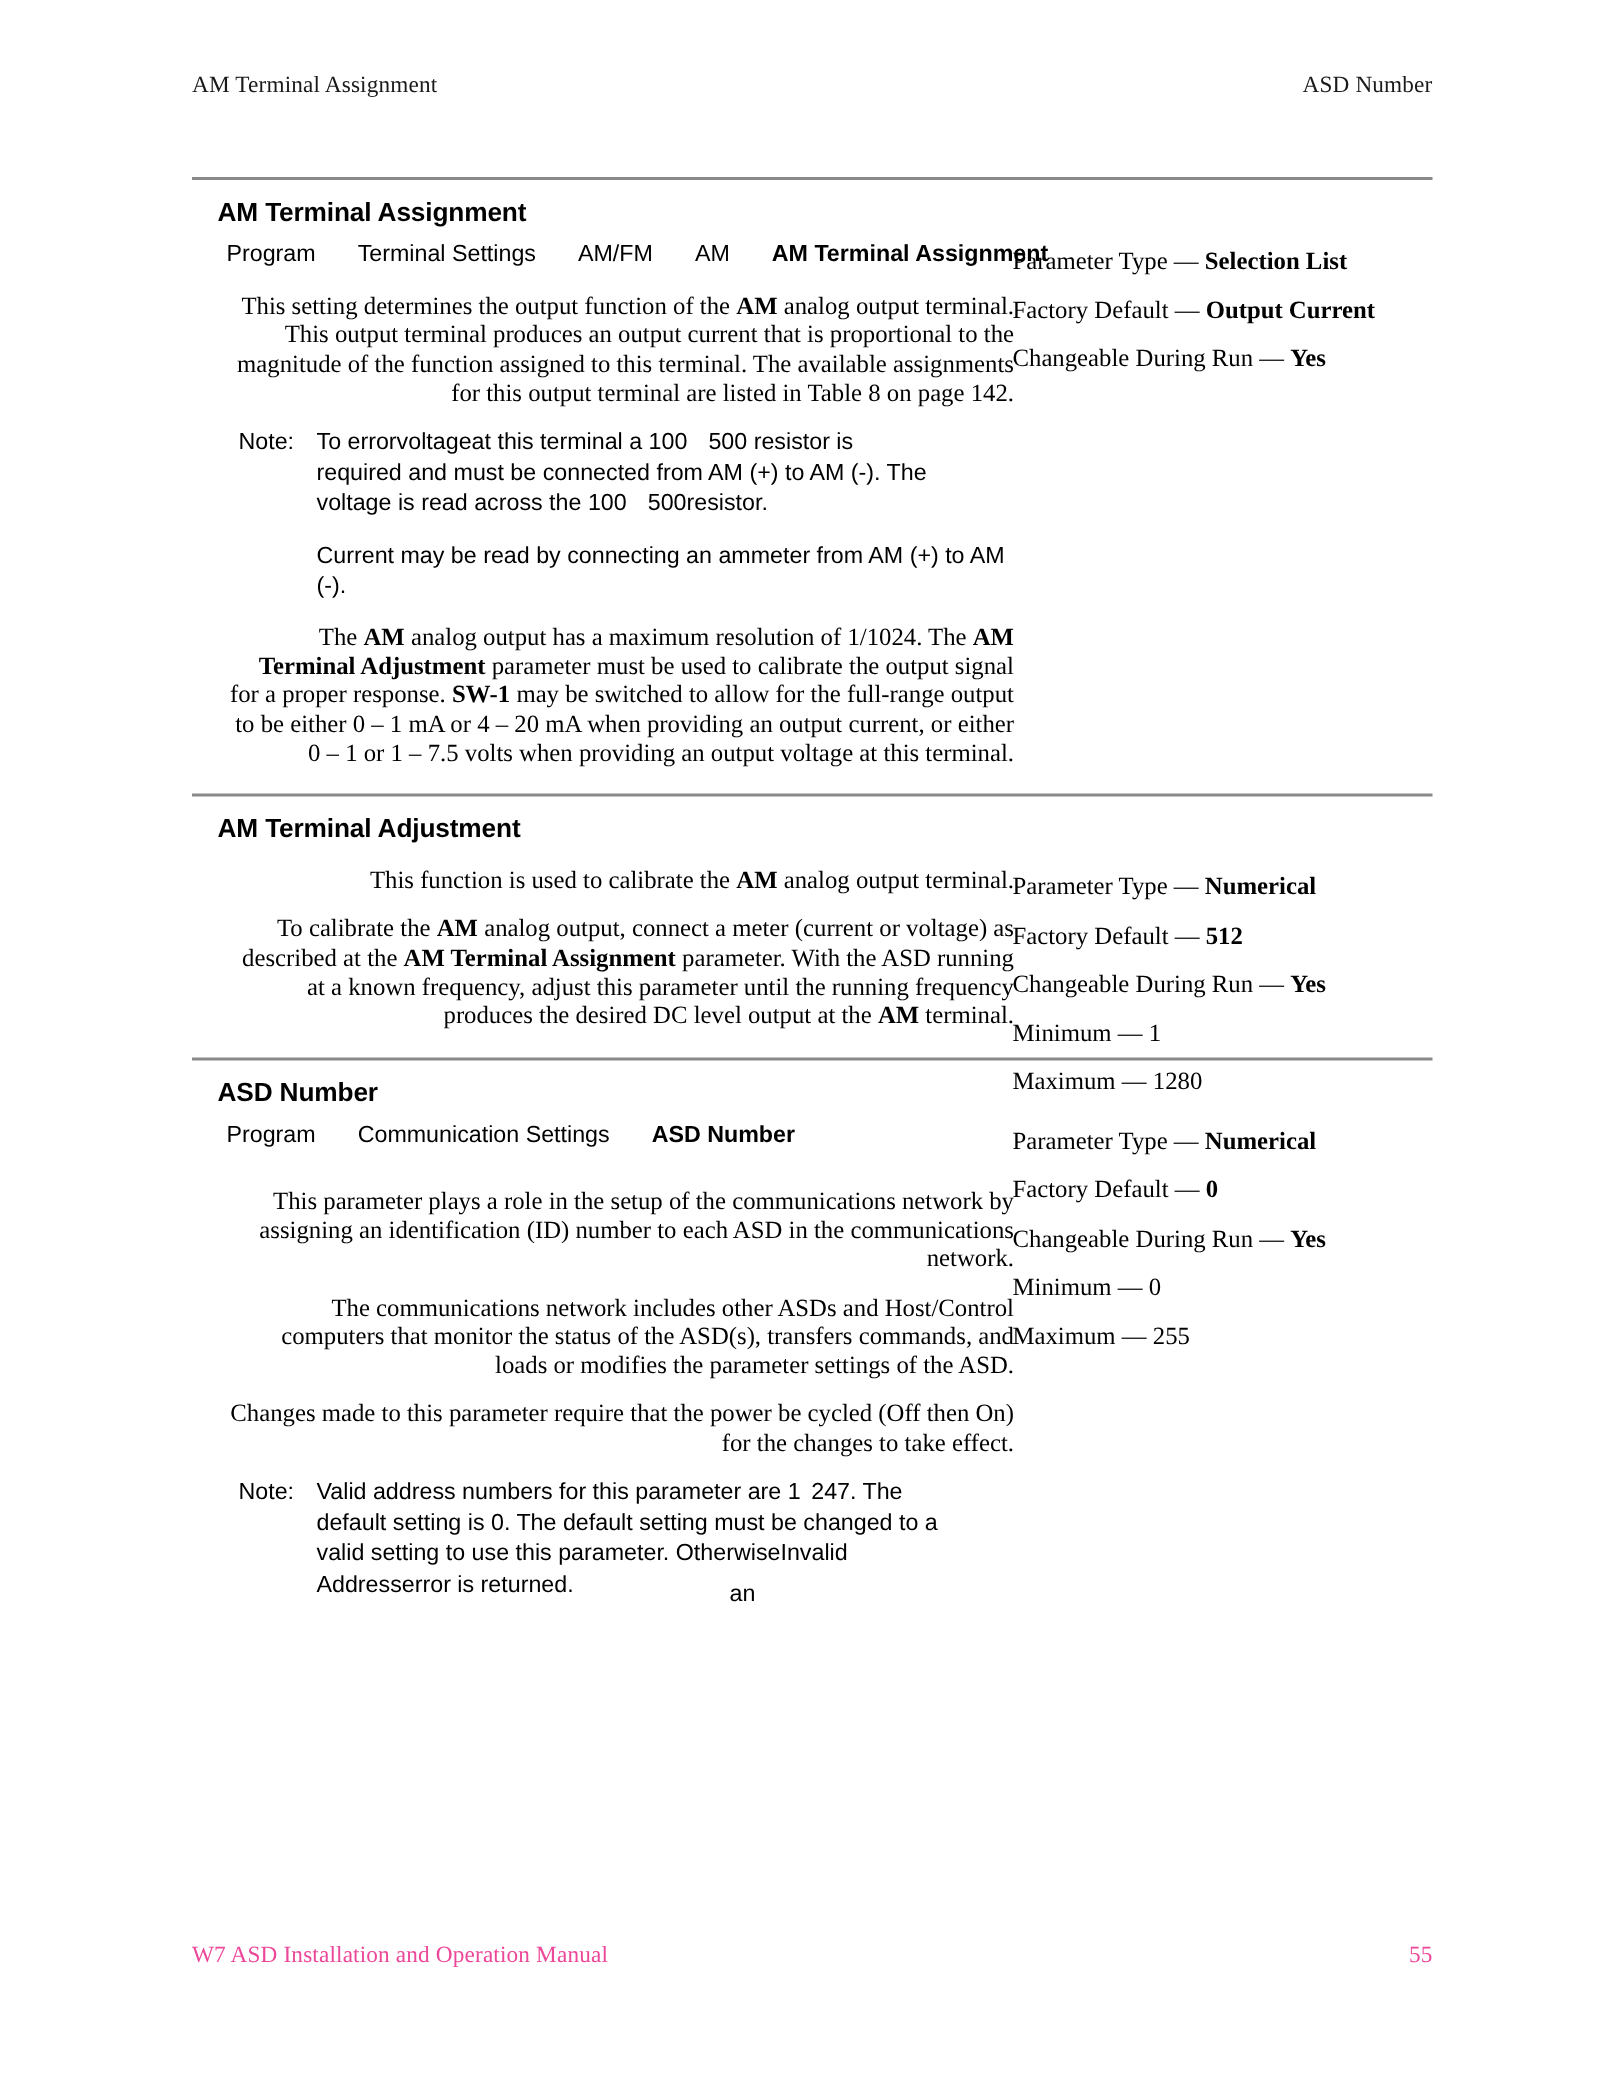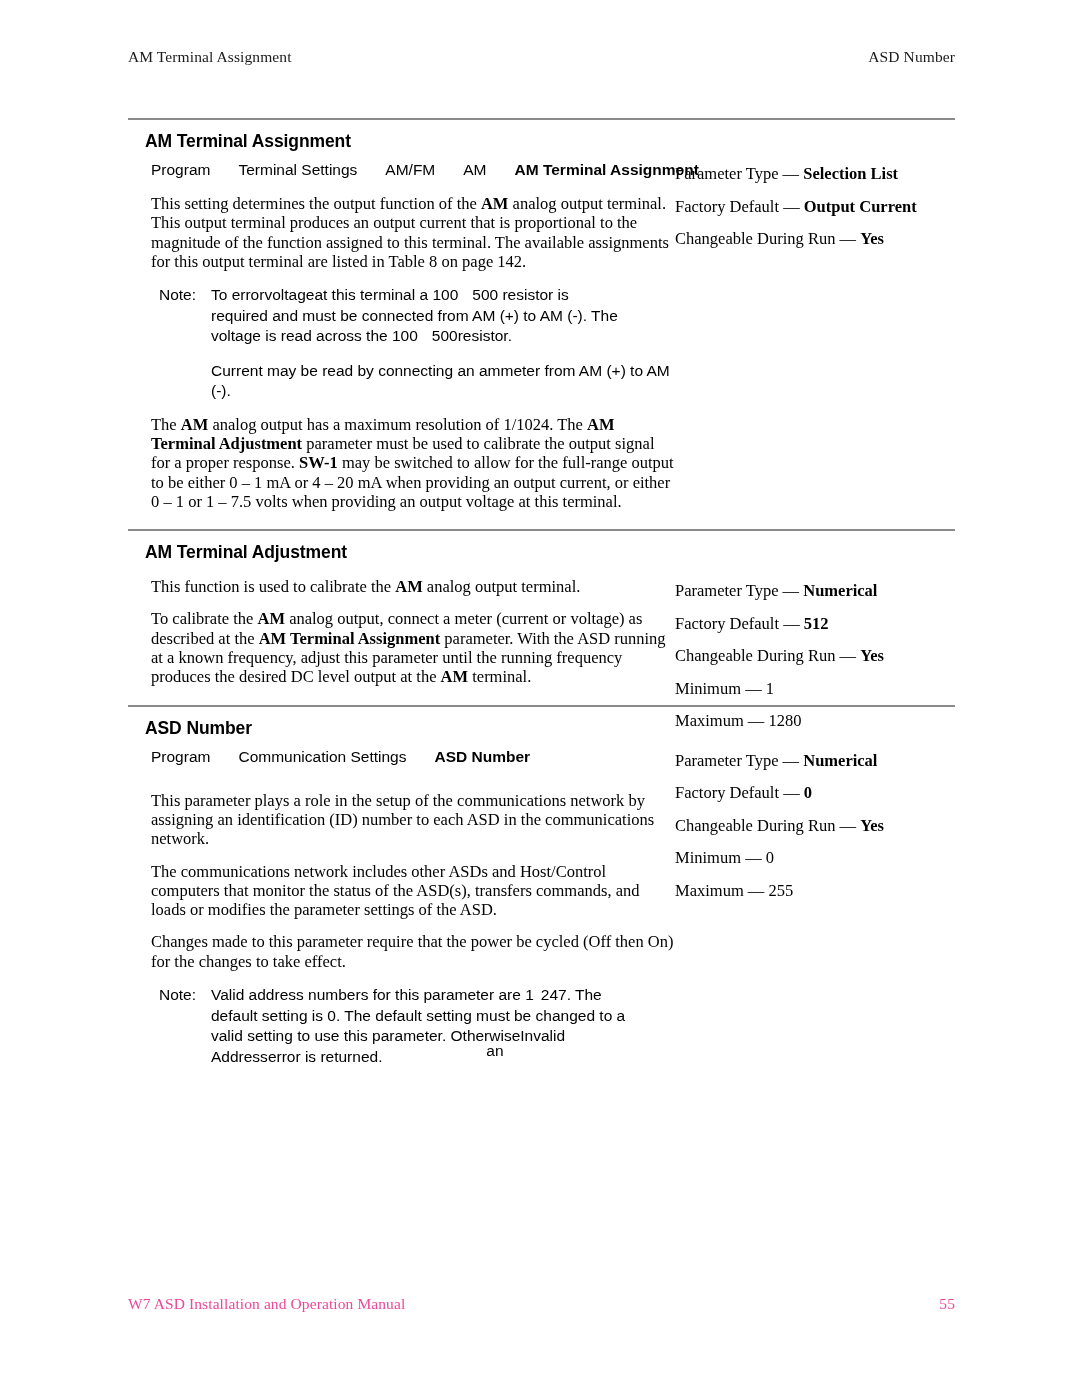--- a/index.html
+++ b/index.html
@@ -108,21 +108,21 @@
   .crumb .c-item { margin-right: 28px; white-space: nowrap; }
   .crumb .c-item.last { margin-right: 0; font-weight: bold; }
 
   
   p.body {
     font-family: "Liberation Serif", serif;
     font-size: 16.5px;
     line-height: 19.3px;
     margin: 13px 0 0 0;
     color: #000;
-    text-align: left;
+    text-align: right;
   }
   p.body.first { margin-top: 14px; }
   b.t { font-weight: bold; }
 
   
   .note {
     font-family: "Liberation Sans", sans-serif;
     font-size: 15.5px;
     line-height: 20.5px;
     margin: 14px 0 0 8px;
@@ -132,21 +132,21 @@
   .note-row { display: flex; align-items: flex-start; }
   .note-label { width: 52px; flex: 0 0 52px; }
   .note-text { flex: 1 1 auto; }
   .note-cont {
     margin: 14px 0 0 52px;
   }
   
   .gap-wide { display: inline-block; width: 14px; }
   .gap-narrow { display: inline-block; width: 7px; }
   .overlap { position: relative; display: inline-block; width: 0; }
-  .overlap > span { position: absolute; left: -34px; top: 0; white-space: nowrap; }
+  .overlap > span { position: absolute; left: -34px; top: 13px; white-space: nowrap; }
 
   
   .fact {
     font-family: "Liberation Serif", serif;
     font-size: 16.5px;
     line-height: 19px;
     margin: 0 0 13.5px 0;
     color: #000;
     white-space: nowrap;
   }

